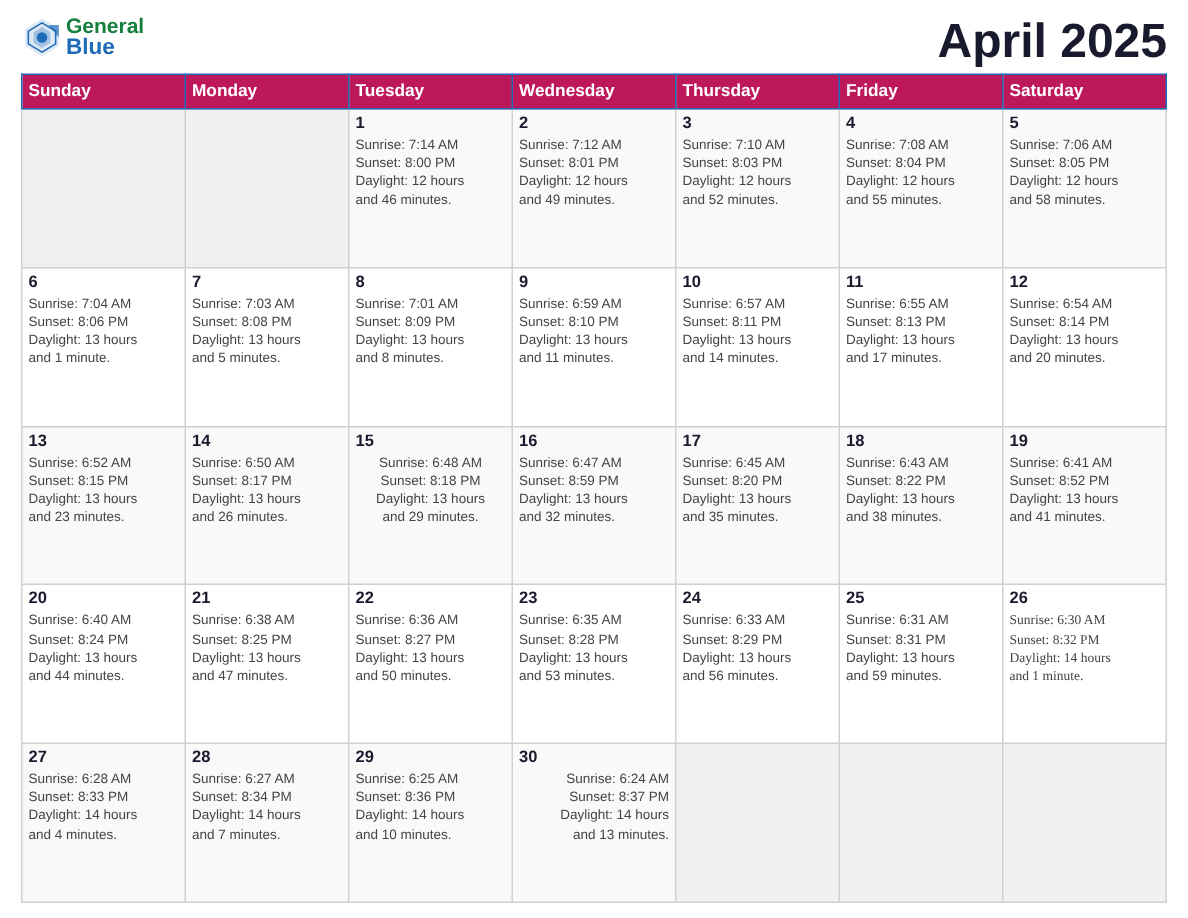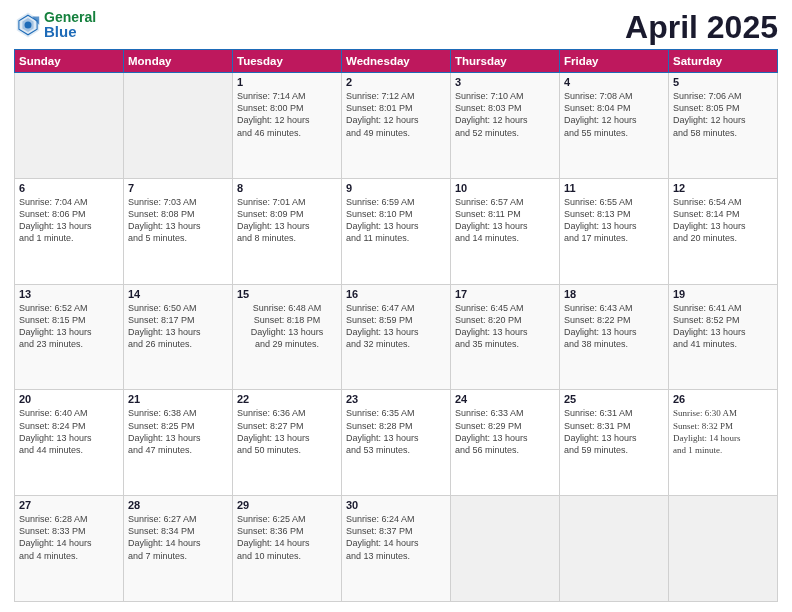--- a/index.html
+++ b/index.html
@@ -351,21 +351,21 @@
           </td>
           <td>
             <span class="day-number">29</span>
             <div class="day-info" style="white-space: pre-line;">Sunrise: 6:25 AM
 Sunset: 8:36 PM
 Daylight: 14 hours
 and 10 minutes.</div>
           </td>
           <td>
             <span class="day-number">30</span>
-            <div class="day-info" style="white-space: pre-line;">Sunrise: 6:24 AM
+            <div class="day-info" style="white-space: pre-line; text-align: right;">Sunrise: 6:24 AM
 Sunset: 8:37 PM
 Daylight: 14 hours
 and 13 minutes.</div>
           </td>
           <td class="empty-cell"></td>
           <td class="empty-cell"></td>
           <td class="empty-cell"></td>
         </tr>
       </tbody>
   </table>

